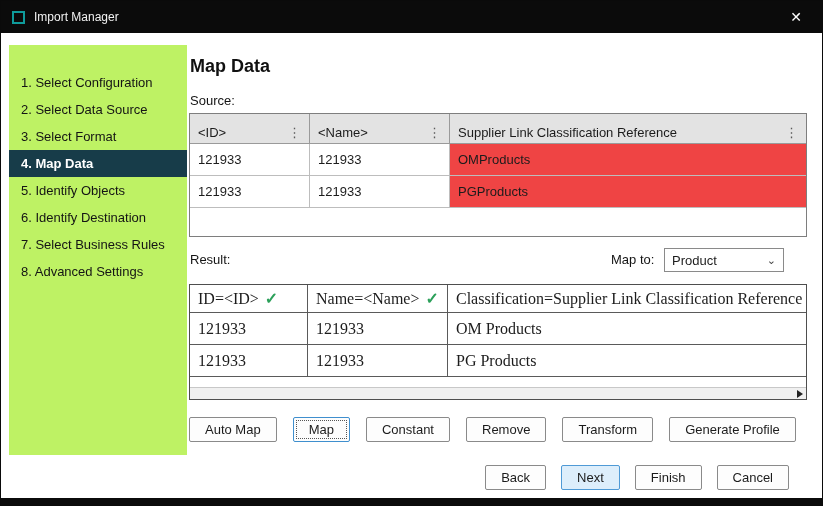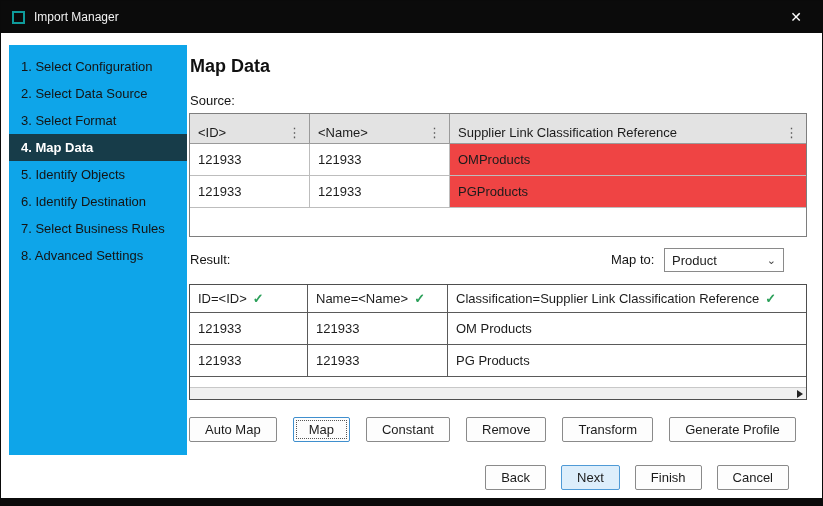--- a/index.html
+++ b/index.html
@@ -32,21 +32,21 @@
   }
 
   .bottom-strip {
     position: absolute; left: 0; right: 0; bottom: 0; height: 7px;
     background: #0b0b0b;
   }
 
   
   .sidebar {
     position: absolute; left: 8px; top: 44px; width: 178px; height: 410px;
-    background: #0ea5e9; padding-top: 8px;
+    background: #bef264; padding-top: 24px;
   }
   .side-item {
     height: 27px; line-height: 27px;
     padding-left: 12px; font-size: 13px; color: #141414;
     cursor: pointer; white-space: nowrap;
   }
   .side-item.selected {
     background: #173c49; color: #ffffff; font-weight: bold;
   }
 
@@ -92,22 +92,22 @@
     padding-left: 7px; cursor: pointer;
   }
   .mapto-select .chev {
     margin-left: auto; margin-right: 7px; color: #444444; font-size: 11px;
   }
 
   
   .res-table {
     position: absolute; left: 188px; top: 283px; width: 618px; height: 116px;
     border: 1px solid #4e4e4e; background: #ffffff;
-    font-size: 13px; color: #1c1c1c;
-    display: flex; flex-direction: column;
+    font-size: 16px; color: #1c1c1c;
+    display: flex; flex-direction: column; font-family: Liberation Serif, serif;
   }
   .res-table .rrow { display: grid; grid-template-columns: 118px 140px 1fr; }
   .res-table .th {
     height: 28px; background: #ffffff;
     border-right: 1px solid #5a5a5a; border-bottom: 1px solid #5a5a5a;
     display: flex; align-items: center; padding: 0 6px 0 8px;
     white-space: nowrap; overflow: hidden; cursor: pointer;
   }
   .res-table .th:last-child { border-right: none; }
   .check { color: #2ca05a; font-weight: bold; margin-left: 6px; }

